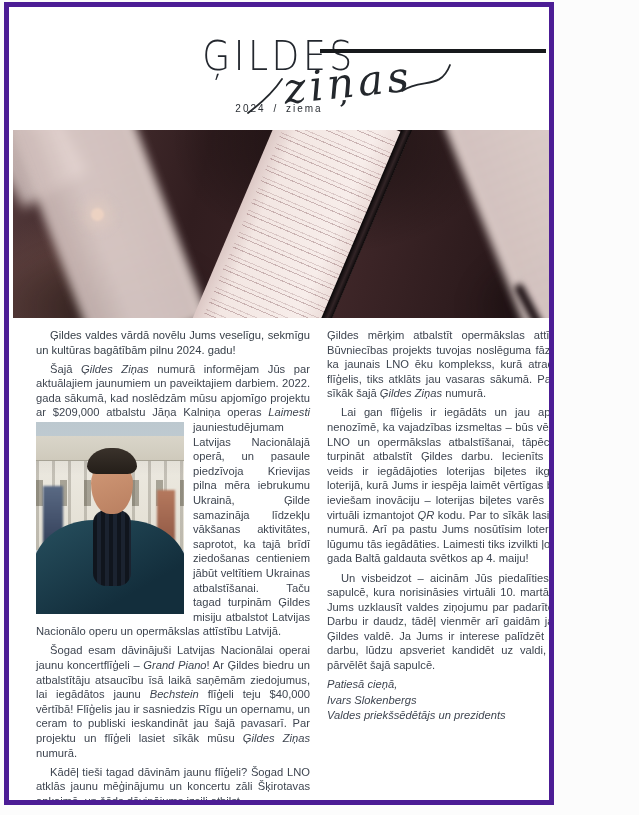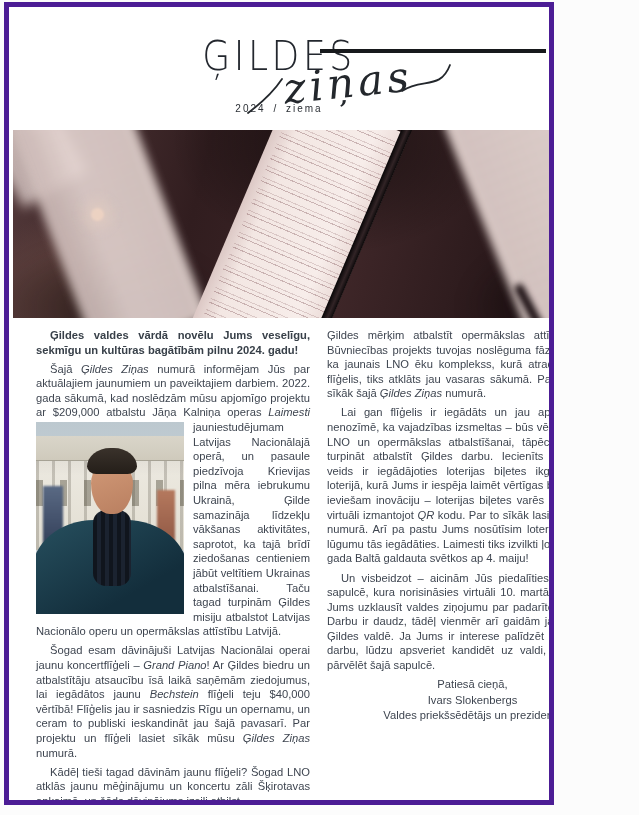--- a/index.html
+++ b/index.html
@@ -47,22 +47,22 @@
   .h-dark-r{left:452px;top:110px;width:210px;height:130px;
       background:radial-gradient(closest-side,rgba(10,5,6,.7),transparent);filter:blur(9px);}
 
   
   .cols{position:absolute;left:27px;top:321px;width:582px;display:flex;gap:17px;
     color:#3e4550;font-size:11.2px;line-height:14.6px;text-align:justify;}
   .col-left{flex:0 0 274px;width:274px;}
   .col-right{flex:1;}
   .cols p{margin:0 0 4.5px 0;}
   .ind{text-indent:14px;}
-  .lead{font-weight:bold;color:#384049;margin-bottom:5px;}
-  .signature{margin-top:1px;text-align:center;line-height:15.5px;color:#3e4550;}
+  .lead{font-weight:normal;color:#384049;margin-bottom:5px;}
+  .signature{margin-top:1px;text-align:left;font-style:italic;line-height:15.5px;color:#3e4550;}
 
   
   .portrait{float:left;width:148px;height:192px;margin:2px 9px 3px 0;position:relative;overflow:hidden;
       background:linear-gradient(#bcc8cf,#d9dee0);}
   .portrait span{position:absolute;display:block;}
   .pt-bldg{left:0;top:14px;width:100%;height:114px;
       background:
         linear-gradient(rgba(0,0,0,.10),rgba(0,0,0,0) 35%),
         repeating-linear-gradient(90deg, rgba(105,100,88,.30) 0 3px, transparent 3px 16px),
         linear-gradient(#efece4,#e2ded2);}

